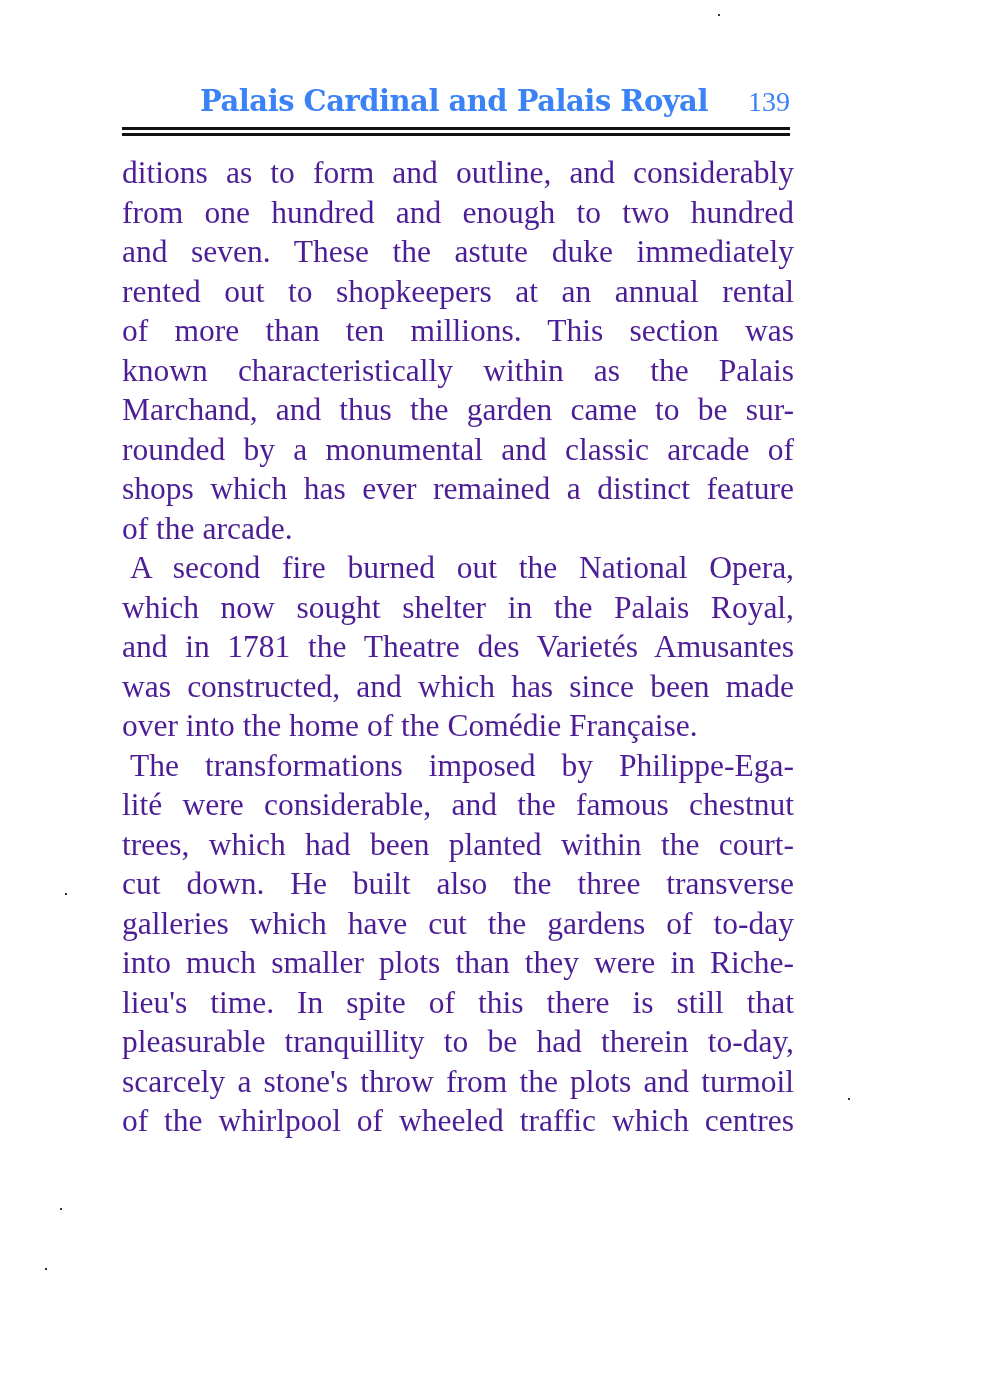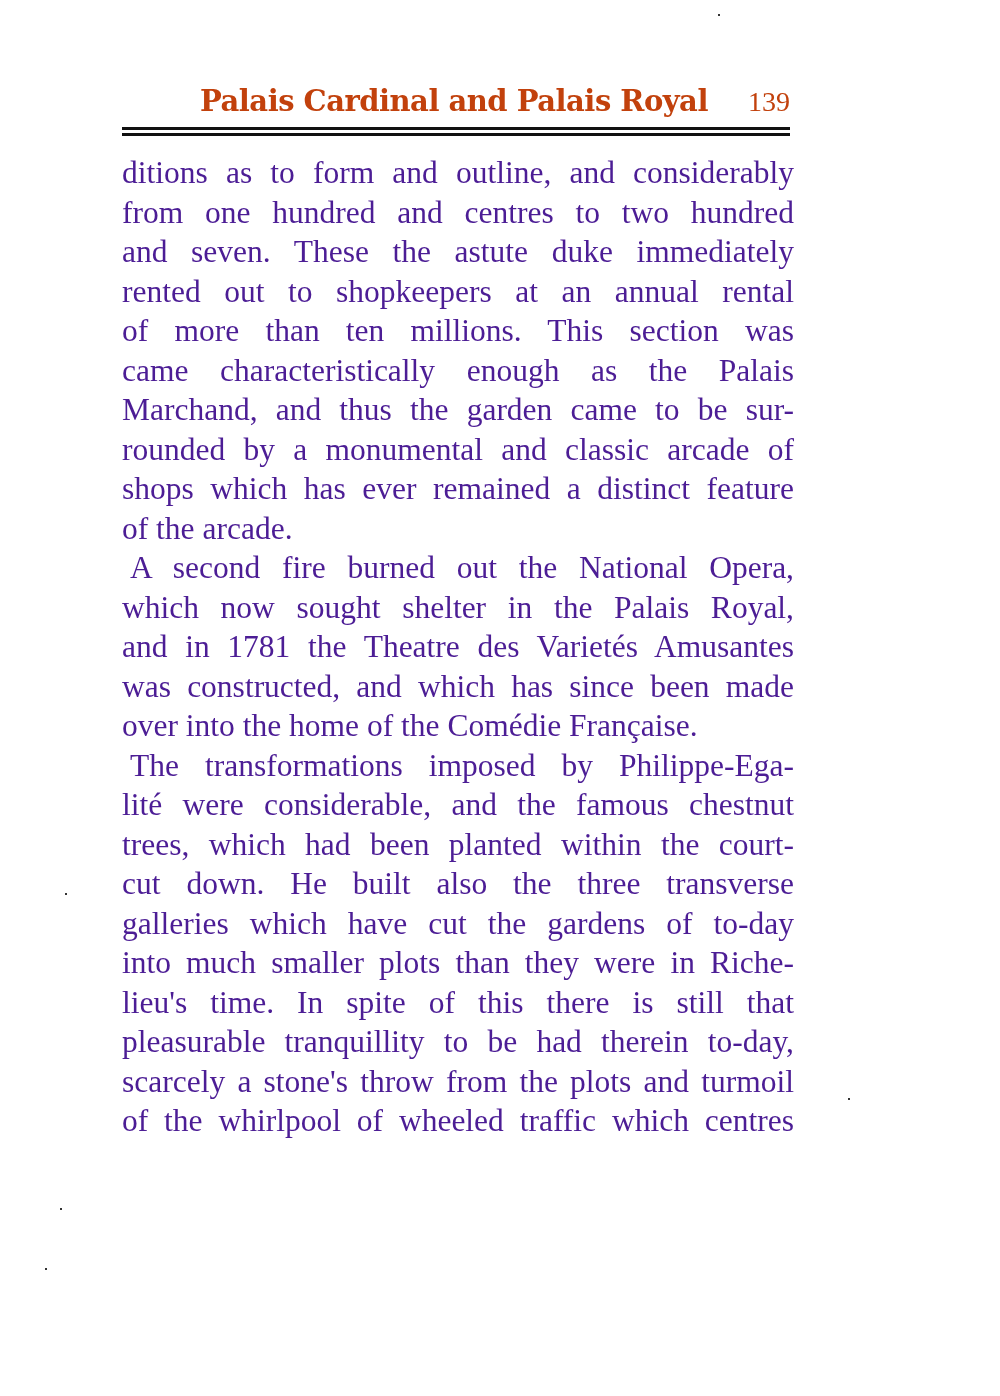--- a/index.html
+++ b/index.html
@@ -1,20 +1,20 @@
 <!DOCTYPE html>
 <html><head>
   <meta charset="utf-8">
   <style>
     html, body { margin: 0; padding: 0; background: #ffffff; }
     body { width: 1000px; height: 1396px; position: relative; overflow: hidden; }
     .page { position: absolute; left: 0; top: 0; width: 1000px; height: 1396px; }
     .header {
       position: absolute; left: 122px; top: 84px; width: 668px; height: 40px;
-      font-family: "DejaVu Serif", serif; color: #c2410c;
+      font-family: "DejaVu Serif", serif; color: #3b82f6;
     }
     .running-title {
       position: absolute; left: 78px; top: 0; font-weight: bold;
       font-size: 29px; letter-spacing: -0.5px; white-space: nowrap;
     }
     .page-number {
       position: absolute; right: 0; top: 2px; font-size: 28px;
       font-family: "Liberation Serif", serif;
     }
     .rule {
@@ -39,25 +39,25 @@
   <div class="header">
     <span class="running-title">Palais Cardinal and Palais Royal</span>
     <span class="page-number">139</span>
   </div>
   <div class="rule rule1"></div>
   <div class="rule rule2"></div>
 
   <div class="body-text">
     <div>
       <span class="line">ditions as to form and outline, and considerably</span>
-      <span class="line">from one hundred and centres to two hundred</span>
+      <span class="line">from one hundred and enough to two hundred</span>
       <span class="line">and seven.  These the astute duke immediately</span>
       <span class="line">rented out to shopkeepers at an annual rental</span>
       <span class="line">of more than ten millions.  This section was</span>
-      <span class="line">came characteristically enough as the Palais</span>
+      <span class="line">known characteristically within as the Palais</span>
       <span class="line">Marchand, and thus the garden came to be sur-</span>
       <span class="line">rounded by a monumental and classic arcade of</span>
       <span class="line">shops which has ever remained a distinct feature</span>
       <span class="line last">of the arcade.</span>
     </div>
     <div>
       <span class="line indent">A second fire burned out the National Opera,</span>
       <span class="line">which now sought shelter in the Palais Royal,</span>
       <span class="line">and in 1781 the Theatre des Varietés Amusantes</span>
       <span class="line">was constructed, and which has since been made</span>

